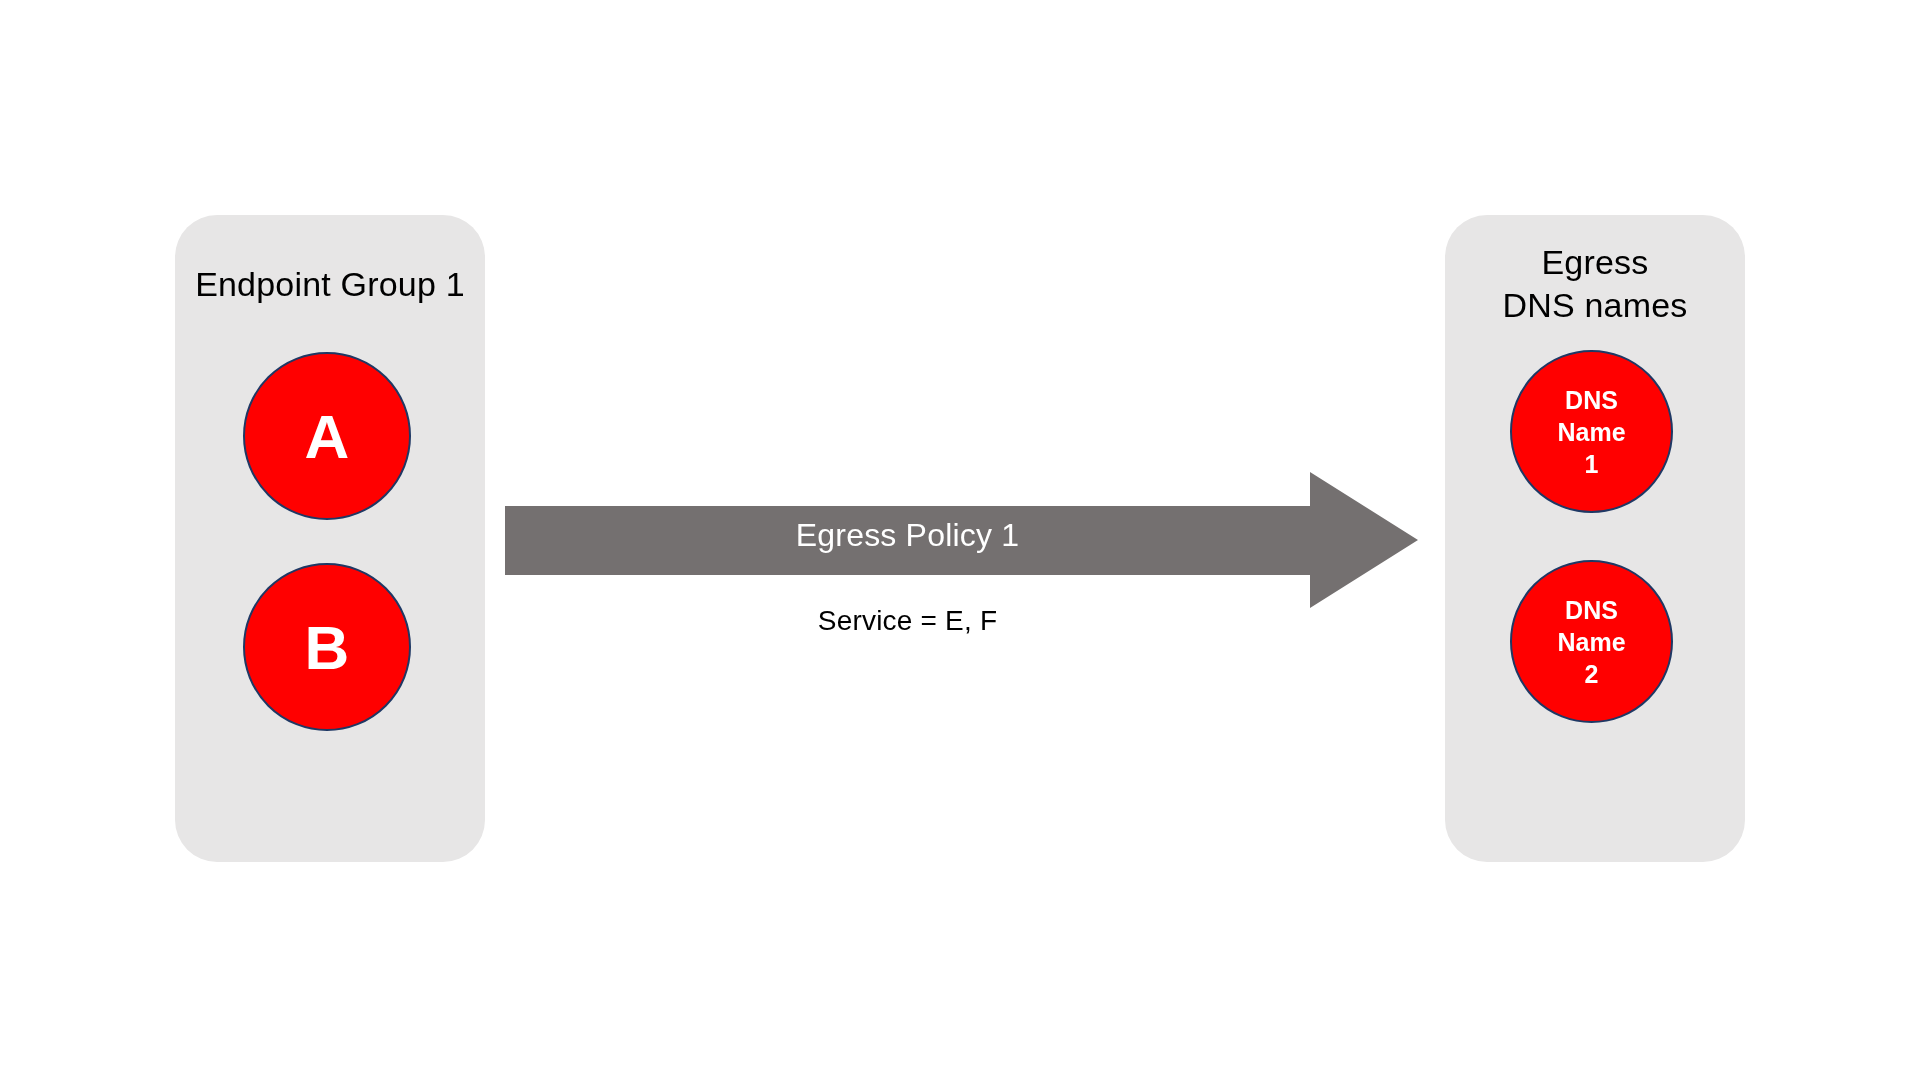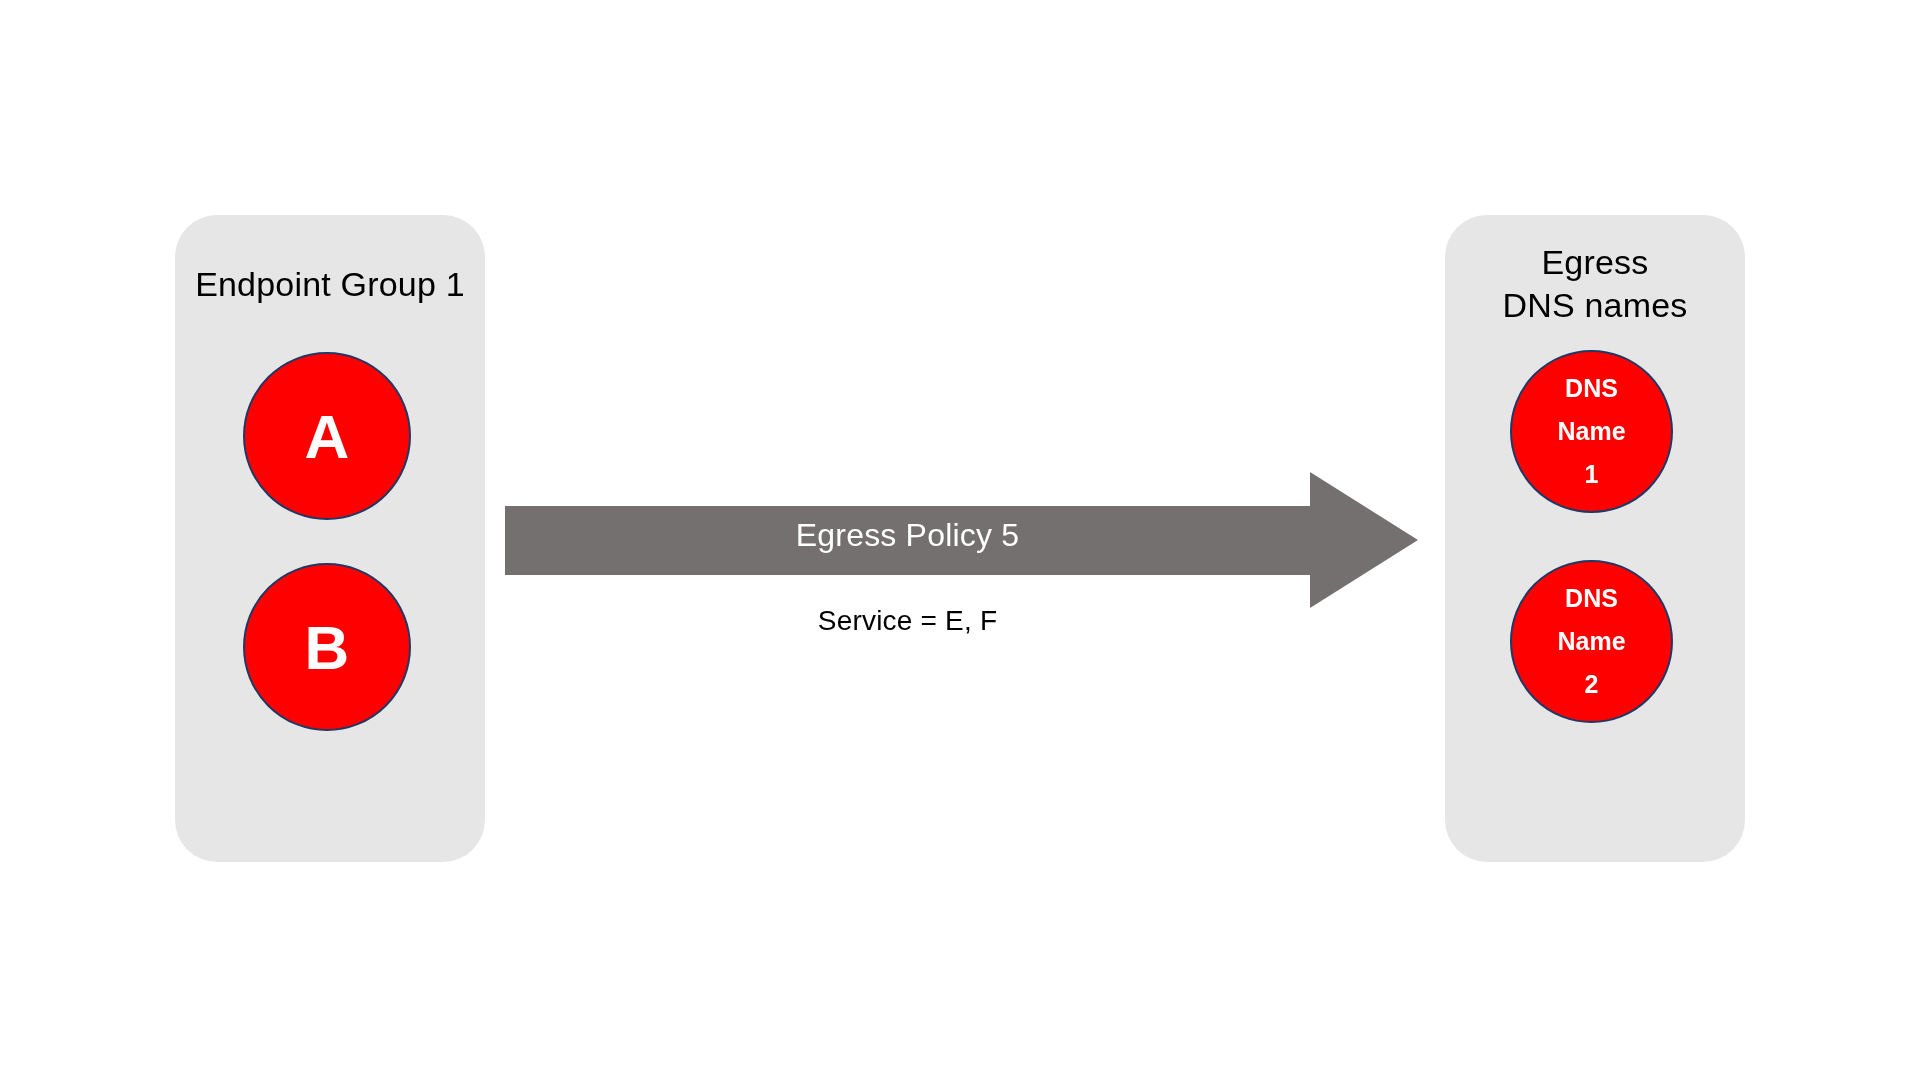--- a/index.html
+++ b/index.html
@@ -74,21 +74,21 @@
   }
   #endpoint-circle-a { top: 137px; }
   #endpoint-circle-b { top: 348px; }
 
   .dns-circle {
     width: 163px;
     height: 163px;
     left: 65px;
     font-size: 25px;
     font-weight: 700;
-    line-height: 43px;
+    line-height: 32px;
     white-space: pre-line;
   }
   #dns-circle-1 { top: 135px; }
   #dns-circle-2 { top: 345px; }
 
   
   #policy-arrow {
     position: absolute;
     left: 505px;
     top: 470px;
@@ -139,21 +139,21 @@
       <span>B</span>
     </div>
   </div>
 
   <div id="policy-arrow">
     <svg viewBox="0 0 915 140" preserveAspectRatio="none">
       <polygon points="0,36 805,36 805,2 913,70 805,138 805,105 0,105" fill="#747070"></polygon>
     </svg>
   </div>
 
-  <div id="policy-arrow-label">Egress Policy 5</div>
+  <div id="policy-arrow-label">Egress Policy 1</div>
 
   <div id="policy-service-label">Service = E, F</div>
 
   <div class="group-panel" id="allowed-dns-panel">
     <div class="panel-title" id="allowed-dns-title">Egress
 DNS names</div>
 
     <div class="node-circle dns-circle" id="dns-circle-1">
       <span>DNS
 Name

